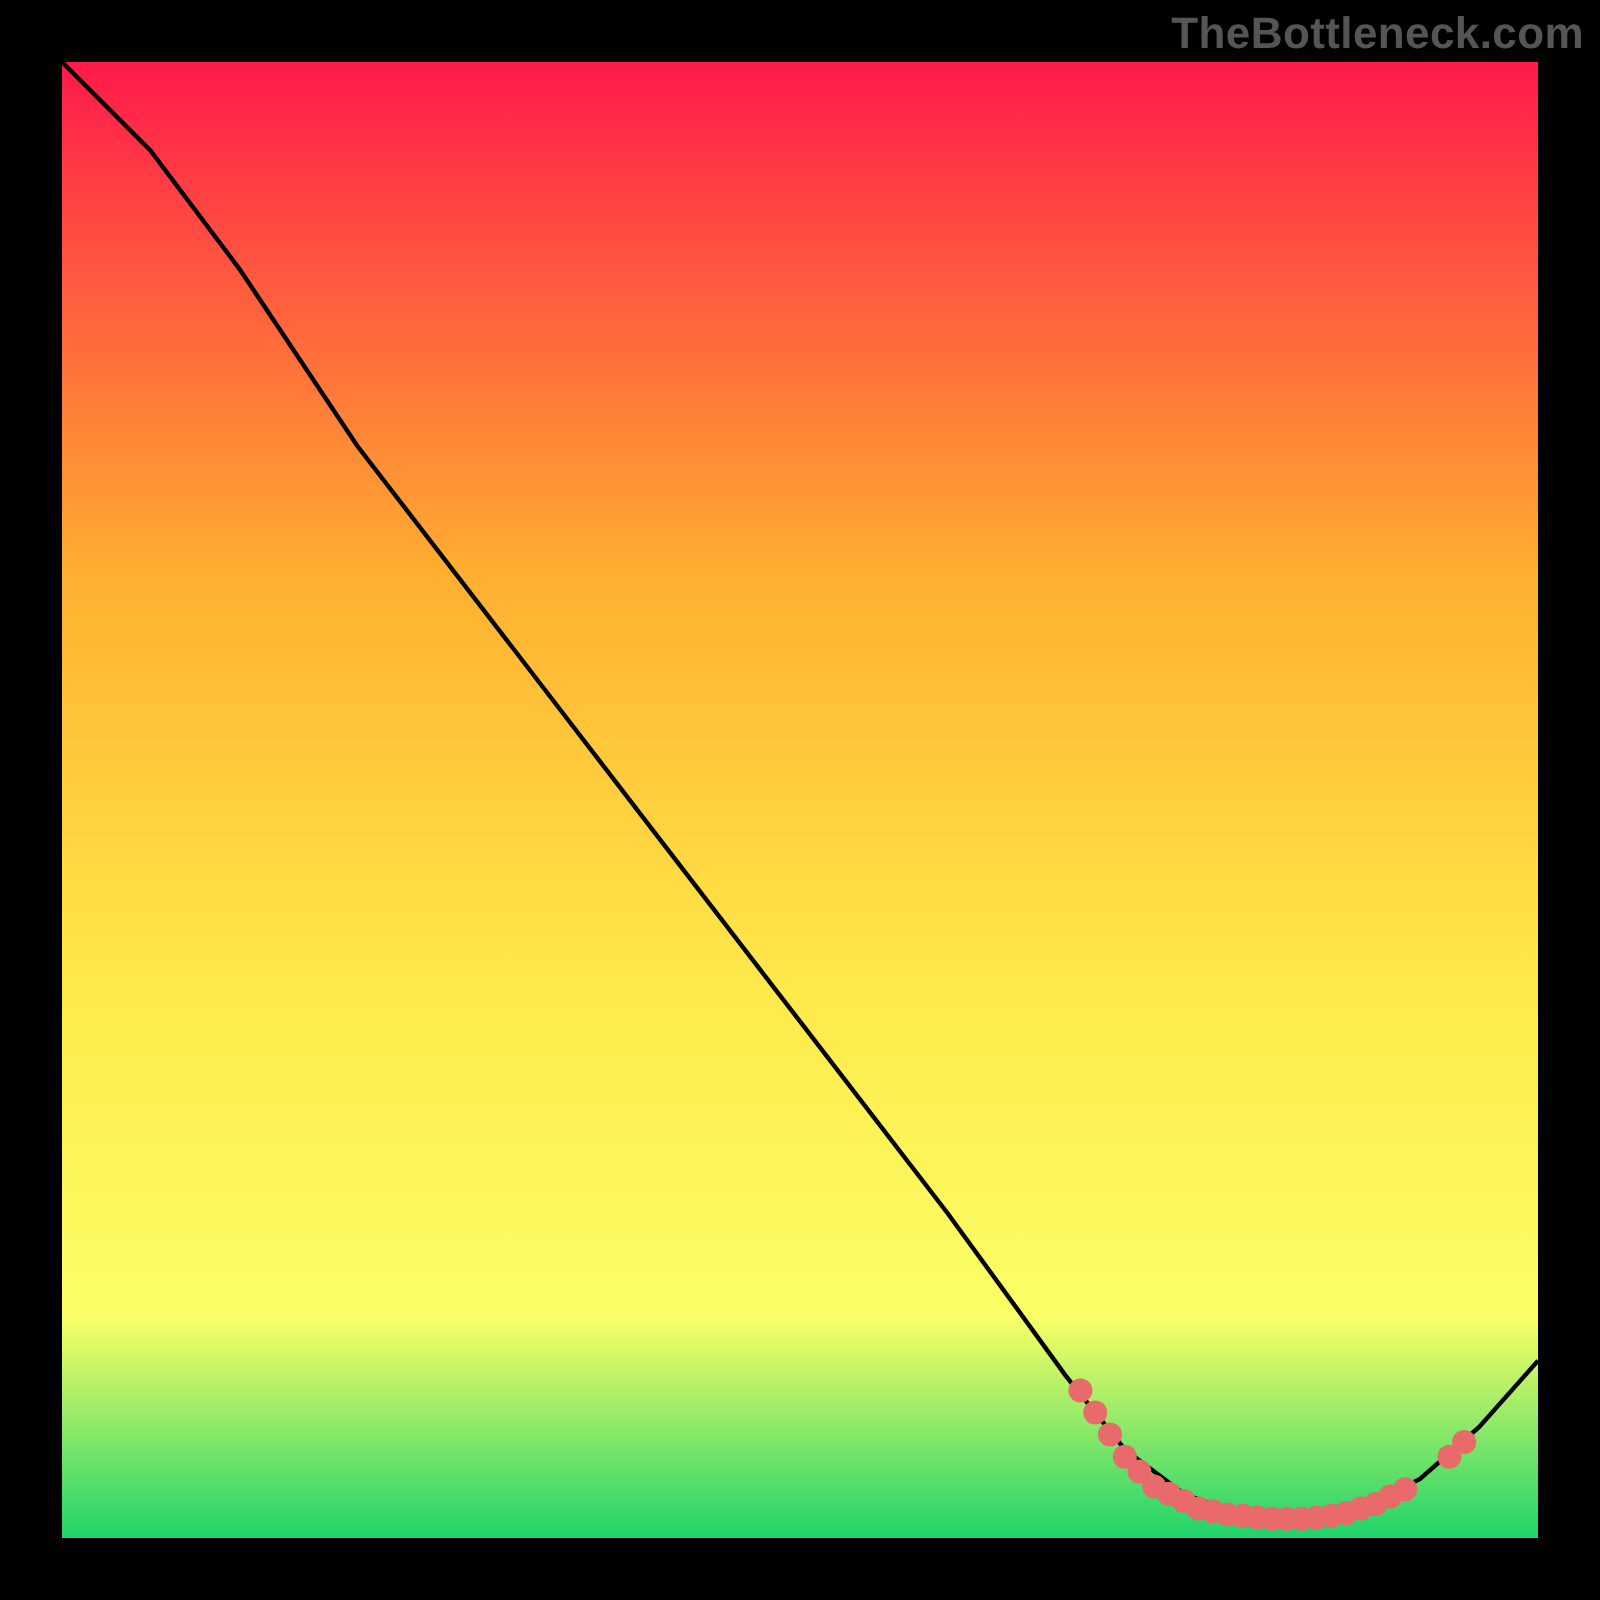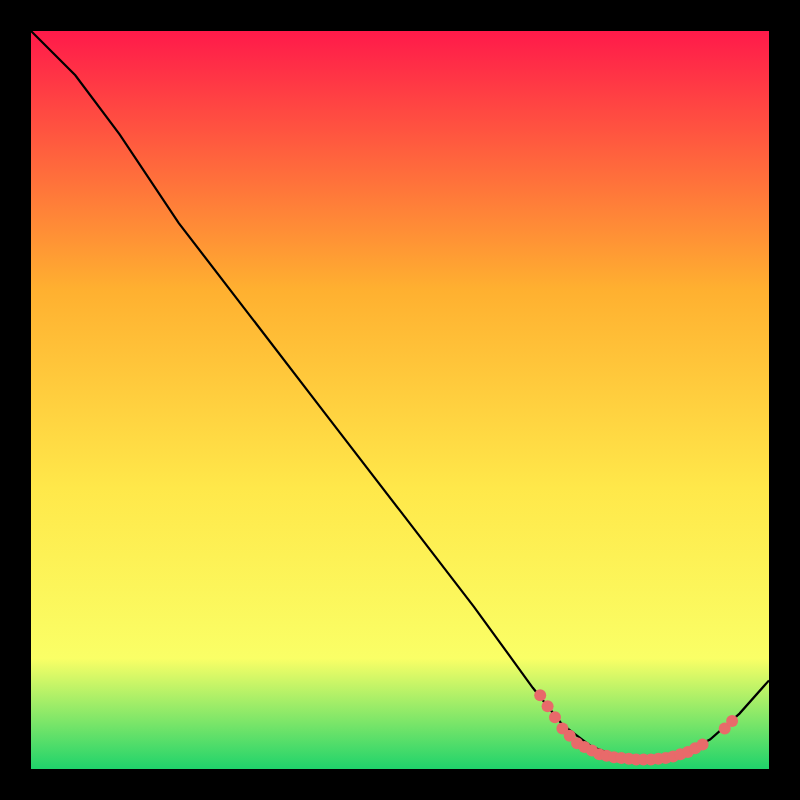--- a/index.html
+++ b/index.html
@@ -38,20 +38,21 @@
   .plot svg {
     display: block;
     width: 738px;
     height: 738px;
   }
 </style>
 </head>
 <body>
 
 <div class="frame">
+  <div class="watermark">TheBottleneck.com</div>
 
   <div class="plot">
     <svg id="chart-svg" viewBox="0 0 738 738" preserveAspectRatio="none">
       <defs>
         <linearGradient id="bg-grad" x1="0" y1="0" x2="0" y2="1">
           <stop id="g0" offset="0%" stop-color="#ff1a4a"></stop>
           <stop id="g1" offset="35%" stop-color="#ffb030"></stop>
           <stop id="g2" offset="62%" stop-color="#ffe84a"></stop>
           <stop id="g3" offset="85%" stop-color="#faff66"></stop>
           <stop id="g4" offset="100%" stop-color="#1fd36b"></stop>

